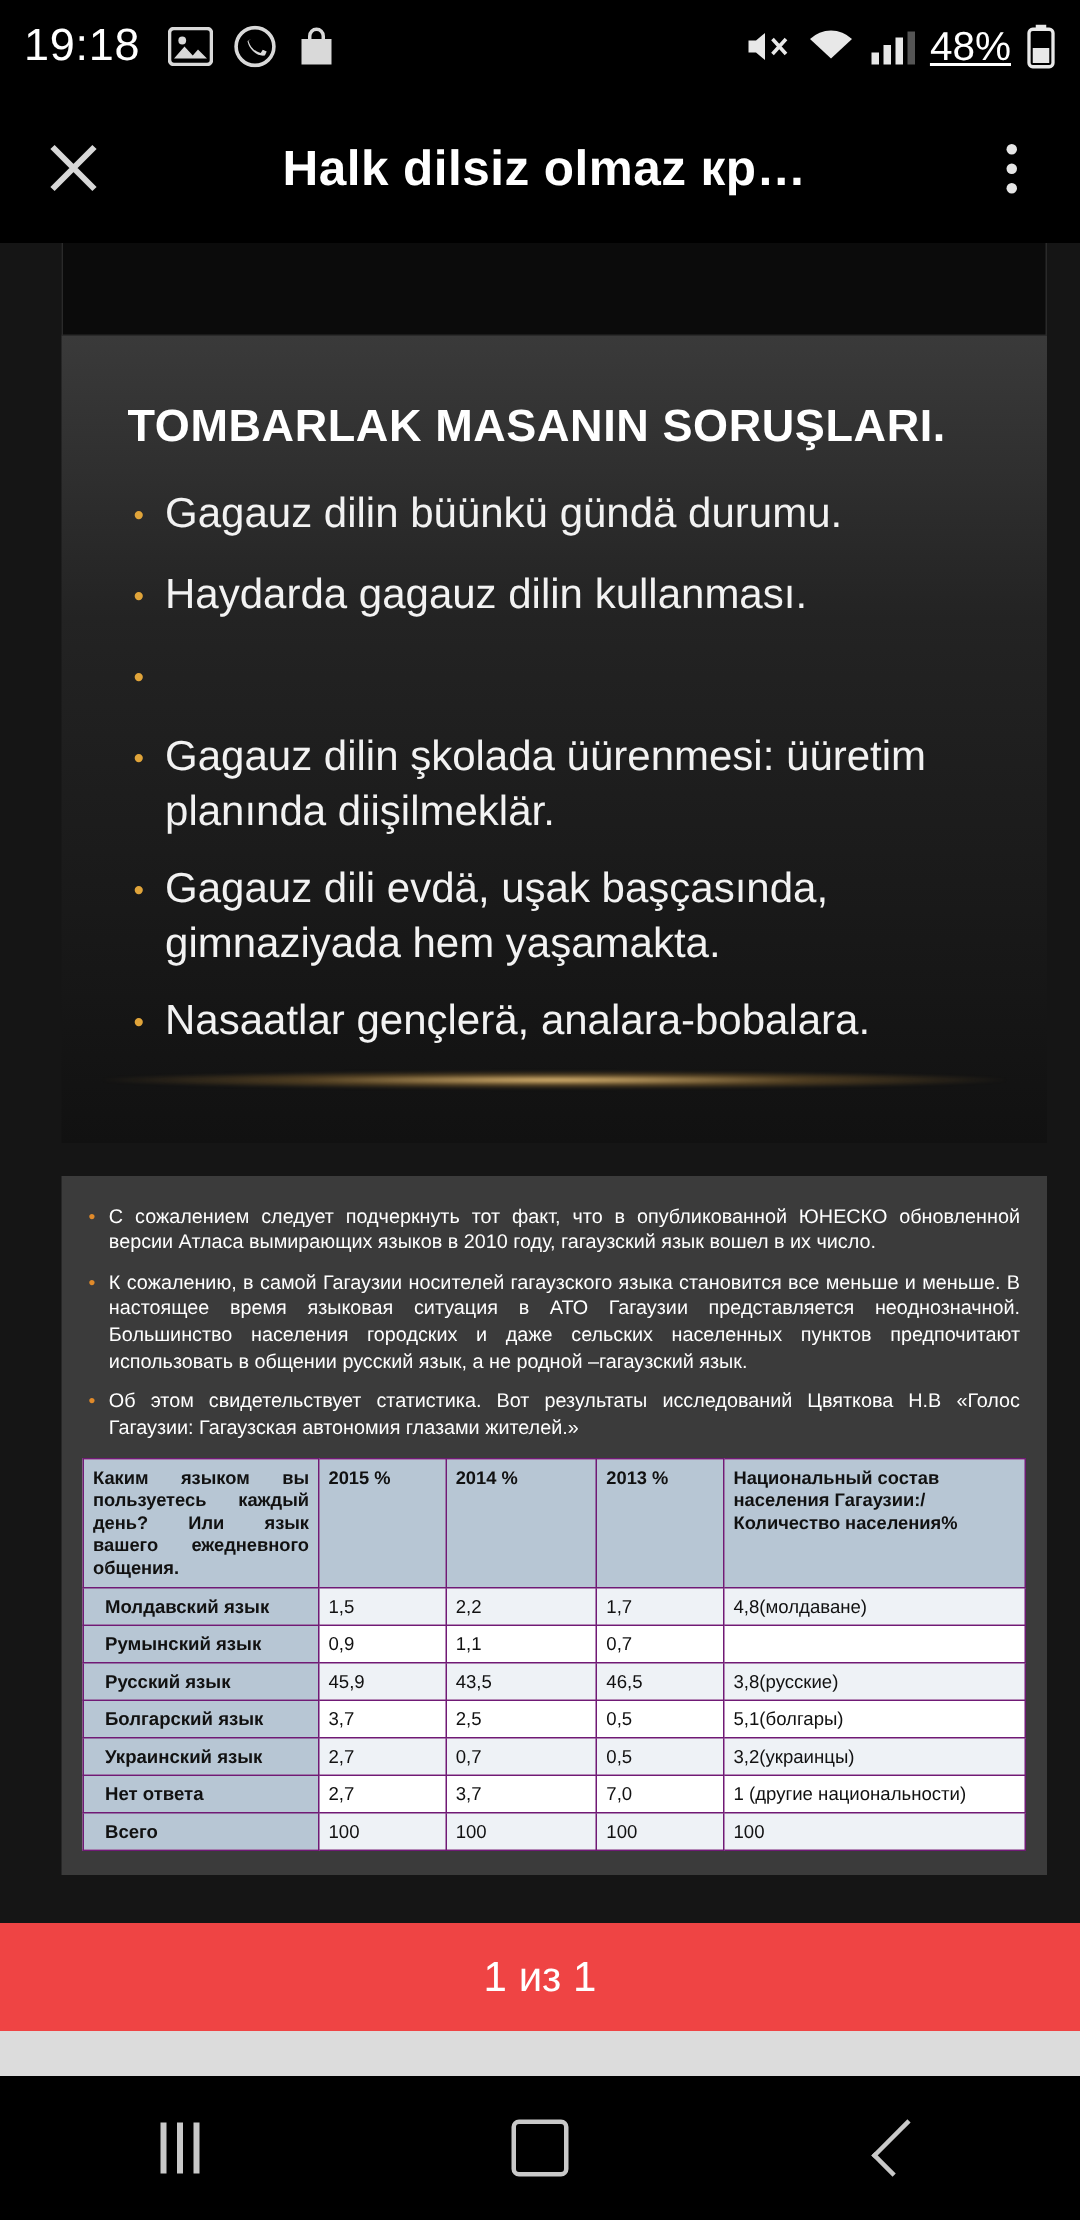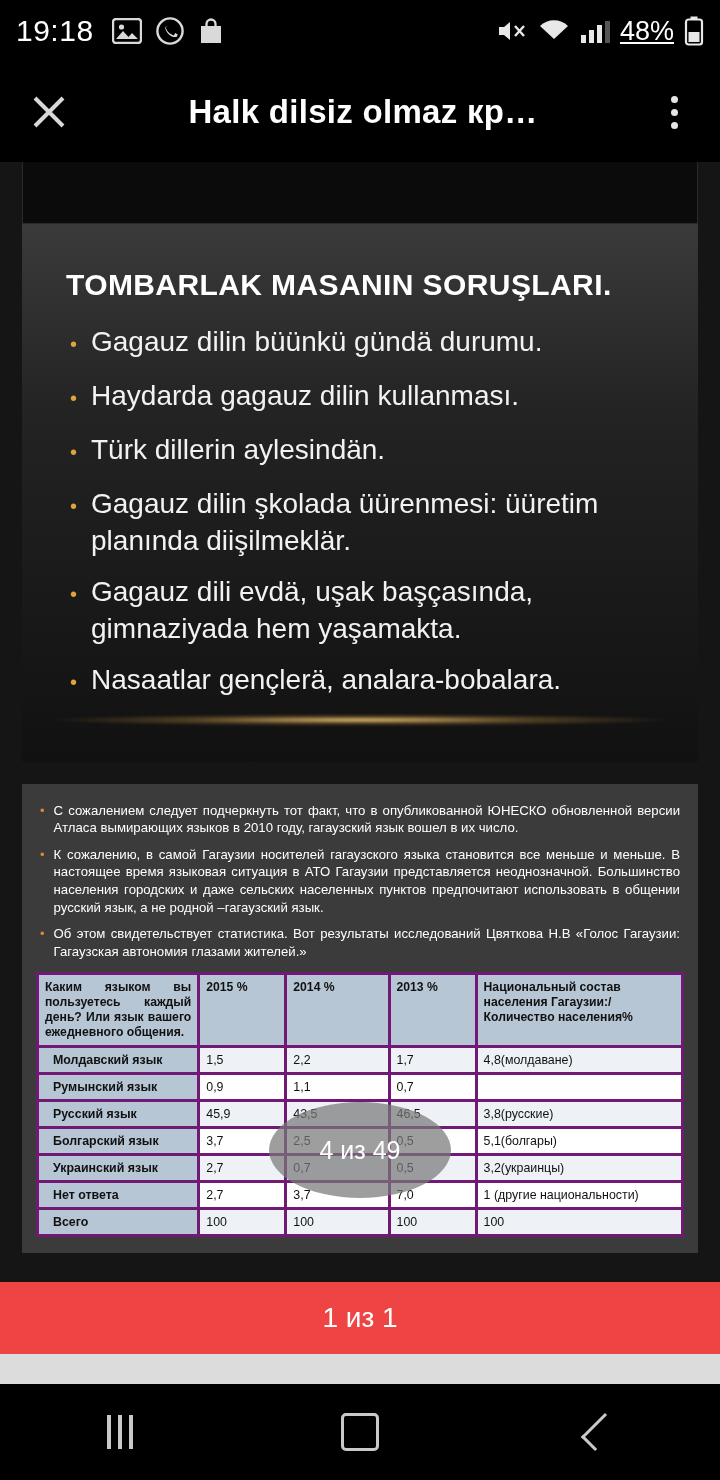--- a/index.html
+++ b/index.html
@@ -67,20 +67,21 @@
     width: 7px; height: 7px; border-radius: 50%;
     background: #e6e6e6; display: block;
   }
 
   
   .viewer {
     position: relative;
     flex: 1 1 auto;
     background: #151515;
     overflow: hidden;
+    padding-left: 19px;
   }
   .pages { padding: 0 22px; }
 
   .slide {
     background: #1c1c1c;
     margin-bottom: 22px;
   }
   .slide-top {
     height: 62px;
     background: #0b0b0b;
@@ -135,21 +136,21 @@
     text-align: justify;
   }
 
   table.tbl {
     width: 100%;
     border-collapse: collapse;
     background: #fff;
     table-layout: fixed;
   }
   table.tbl th, table.tbl td {
-    border: 3px solid #701a75;
+    border: 1px solid #701a75;
     font-size: 12.4px;
     padding: 5px 6px;
     vertical-align: middle;
     color: #111;
   }
   table.tbl thead th {
     background: #b7c6d4;
     font-weight: bold;
     text-align: left;
     font-size: 12.2px;
@@ -304,21 +305,20 @@
         <div class="bul">
           <span class="dot">•</span>
           <span class="txt">Gagauz dilin büünkü gündä durumu.</span>
         </div>
         <div class="bul">
           <span class="dot">•</span>
           <span class="txt">Haydarda gagauz dilin kullanması.</span>
         </div>
         <div class="bul">
           <span class="dot">•</span>
-          <span class="txt">Türk dillerin aylesindän.</span>
         </div>
         <div class="bul">
           <span class="dot">•</span>
           <span class="txt">Gagauz dilin şkolada üürenmesi: üüretim planında diişilmeklär.</span>
         </div>
         <div class="bul">
           <span class="dot">•</span>
           <span class="txt">Gagauz dili evdä, uşak başçasında, gimnaziyada hem yaşamakta.</span>
         </div>
         <div class="bul">
@@ -411,21 +411,20 @@
               <td>100</td>
               <td>100</td>
               <td>100</td>
             </tr>
           </tbody>
         </table>
       </div>
 
     </div>
 
-    <div class="page-pill">4 из 49</div>
   </div>
 
   <div class="pagebar">
     <span>1 из 1</span>
   </div>
 
   <div class="seam"></div>
 
   <div class="navbar">
     <div class="navbtn">

